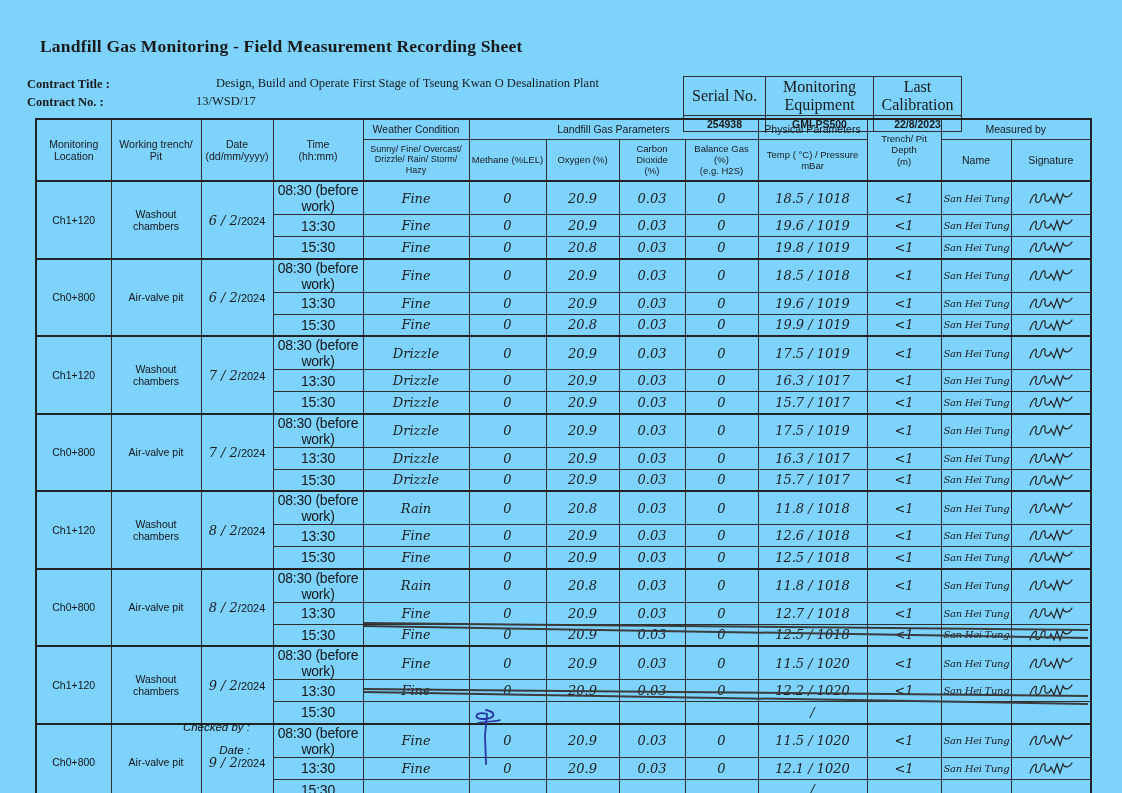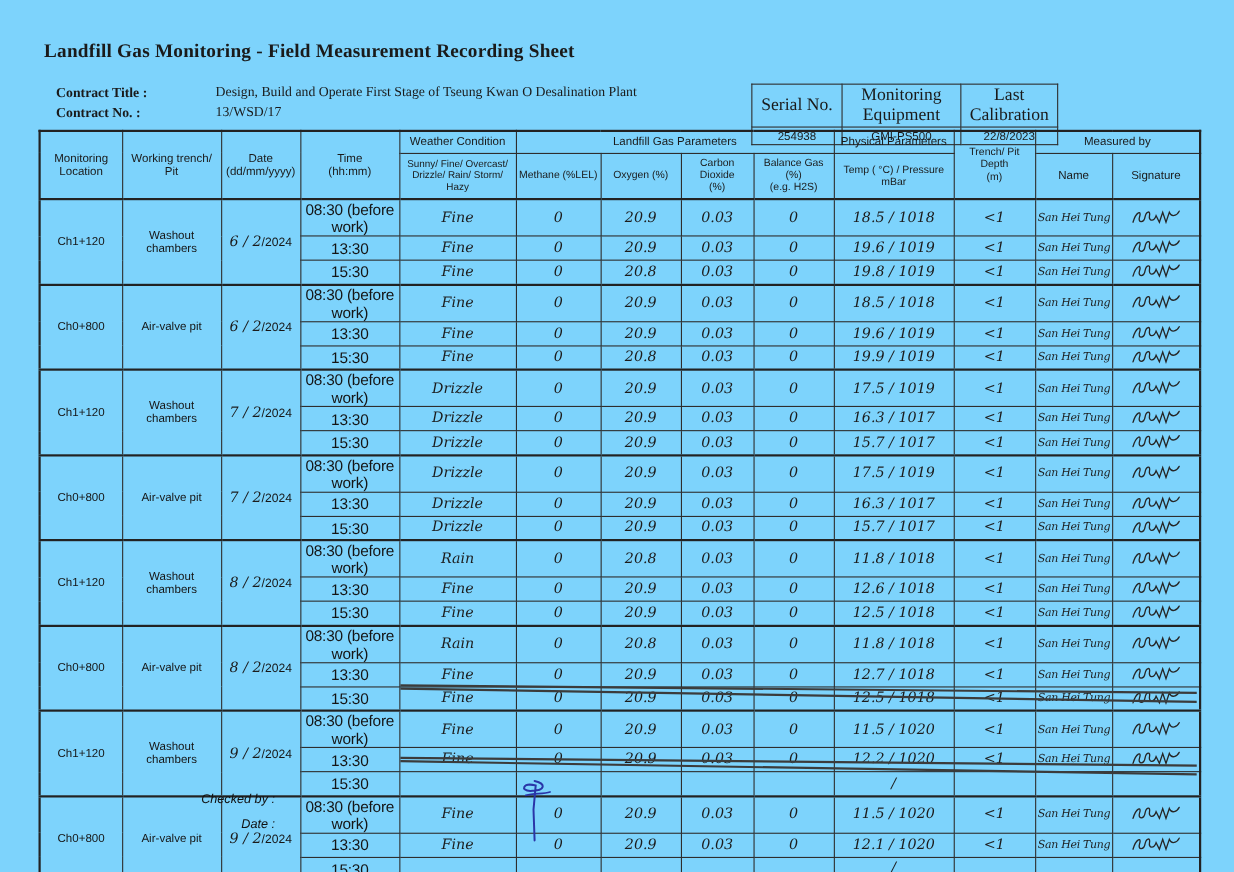--- a/index.html
+++ b/index.html
@@ -3,29 +3,29 @@
 <meta charset="utf-8">
 <style>
   * { margin:0; padding:0; box-sizing:border-box; }
   html,body { width:1122px; height:793px; }
   body { font-family:"Liberation Sans", sans-serif; background:#ffffff; color:#1a1a1a; }
   .page { position:relative; width:1122px; height:793px; background:#7dd3fc; overflow:hidden; }
 
   .title { position:absolute; left:40px; top:36px; font-family:"Liberation Serif", serif;
            font-weight:bold; font-size:17.5px; letter-spacing:.2px; }
 
-  .contract-label { position:absolute; left:51px; font-family:"Liberation Serif", serif;
+  .contract-label { position:absolute; left:27px; font-family:"Liberation Serif", serif;
                     font-weight:bold; font-size:12.5px; }
   .contract-value { position:absolute; left:196px; font-family:"Liberation Serif", serif; font-size:12.5px; }
 
   table { border-collapse:collapse; }
   .equip { position:absolute; left:683px; top:76px; table-layout:fixed; }
   .equip th, .equip td { border:1px solid #2e2e2e; text-align:center; padding:1px 4px; }
   .equip th { font-family:"Liberation Serif", serif; font-weight:normal; font-size:16px; height:17px; }
-  .equip td { font-size:10.5px; height:16px; }
+  .equip td { font-size:10.5px; height:16px;font-weight:bold; }
 
   .table-wrap { position:absolute; left:35px; top:118px; width:1057px; }
   .main { table-layout:fixed; width:1055px; border:2px solid #222; }
   .main th { border:1px solid #2e2e2e; font-weight:normal; font-size:10.5px;
              white-space:pre-line; line-height:1.18; padding:3px 2px; text-align:center; vertical-align:middle; }
   .main thead tr.h1 th { height:20px; }
   .main thead tr.h2 th { height:42px; }
   .main th.small { font-size:9.5px; }
   .main th.xsmall { font-size:9px; }
   .main td { border:1px solid #2e2e2e; height:22px; text-align:center; vertical-align:middle;
@@ -48,21 +48,21 @@
   .flourish { position:absolute; }
 </style>
 </head>
 <body>
 
 <div class="page">
 
   <div class="title">Landfill Gas Monitoring - Field Measurement Recording Sheet</div>
 
   <div class="contract-label" style="top:77px;">Contract Title :</div>
-  <div class="contract-value" style="top:76px;">Design, Build and Operate First Stage of Tseung Kwan O Desalination Plant</div>
+  <div class="contract-value" style="top:76px;margin-left:20px;">Design, Build and Operate First Stage of Tseung Kwan O Desalination Plant</div>
   <div class="contract-label" style="top:95px;">Contract No. :</div>
   <div class="contract-value" style="top:94px;">13/WSD/17</div>
 
   <table class="equip">
     <colgroup>
         <col style="width:82px">
         <col style="width:108px">
         <col style="width:88px">
       </colgroup>
     <tbody>

